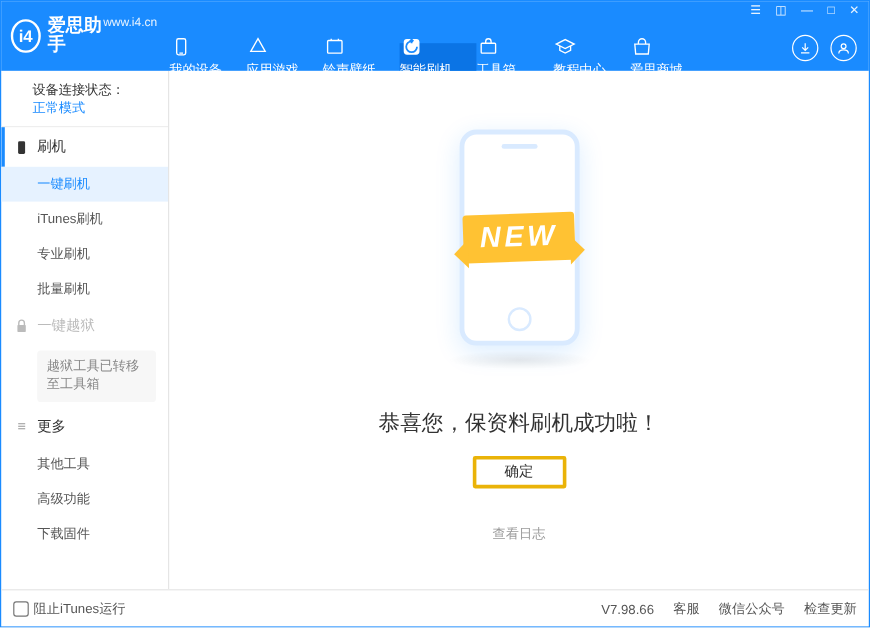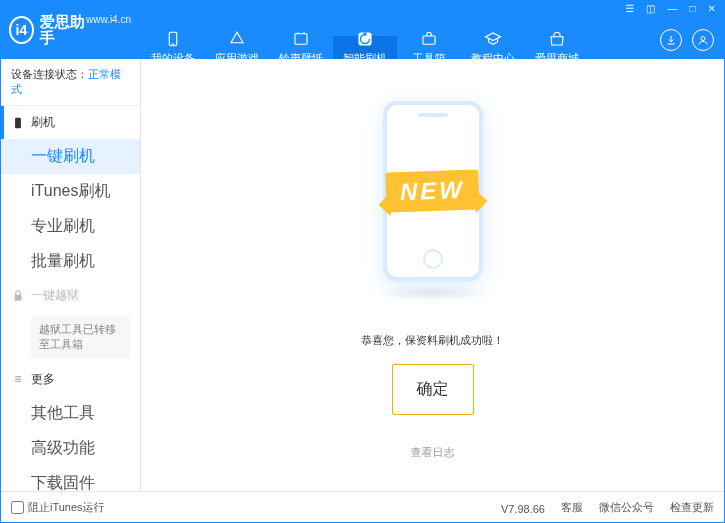--- a/index.html
+++ b/index.html
@@ -7,63 +7,63 @@
 .app { width: 725px; height: 523px; background: #fff; border: 1px solid #1a8bff; display: flex; flex-direction: column; }
 
 
 .header { background: #1a8bff; color: #fff; height: 58px; display: flex; align-items: center; position: relative; }
 .logo-area { display: flex; align-items: center; padding: 0 10px 0 8px; width: 140px; }
 .logo-circle { width: 28px; height: 28px; border: 2px solid #fff; border-radius: 50%; display: flex; align-items: center; justify-content: center; font-weight: bold; font-size: 14px; margin-right: 6px; }
 .logo-text { display: flex; }
 .app-name { font-size: 15px; font-weight: bold; line-height: 1.1; }
 .app-url { font-size: 10px; opacity: 0.9; }
 .nav { display: flex; height: 58px; }
-.nav-item { width: 64px; display: flex; flex-direction: column; align-items: center; justify-content: center; cursor: pointer; font-size: 11px; gap: 3px; margin-top: 35px; }
+.nav-item { width: 64px; display: flex; flex-direction: column; justify-content: center; cursor: pointer; font-size: 11px; gap: 3px; margin-top: 35px; }
 .nav-item.active { background: #0b74e5; }
 .nav-icon { width: 20px; height: 20px; display: flex; align-items: center; justify-content: center; }
 .nav-icon svg { width: 18px; height: 18px; fill: none; stroke: #fff; stroke-width: 1.5; }
 .window-controls { position: absolute; top: 2px; right: 6px; display: flex; gap: 8px; font-size: 10px; align-items: center; }
 .win-btn { cursor: pointer; opacity: 0.9; padding: 0 2px; }
 .header-right { position: absolute; right: 10px; bottom: 8px; display: flex; gap: 10px; }
 .circle-btn { width: 22px; height: 22px; border: 1.5px solid #fff; border-radius: 50%; display: flex; align-items: center; justify-content: center; cursor: pointer; }
 .circle-btn svg { width: 12px; height: 12px; stroke: #fff; fill: none; stroke-width: 2; }
 
 
 .body { display: flex; flex: 1; overflow: hidden; }
 .sidebar { width: 140px; border-right: 1px solid #e5e5e5; display: flex; flex-direction: column; overflow-y: auto; }
-.conn-status { padding: 8px 10px; font-size: 11px; border-bottom: 1px solid #eee; color: #333; }
+.conn-status { padding: 8px 26px; font-size: 11px; border-bottom: 1px solid #eee; color: #333; }
 .conn-status .val { color: #1a8bff; }
 .group-head { display: flex; align-items: center; padding: 8px 10px; color: #333; font-size: 12px; gap: 6px; }
 .group-head.active-head { border-left: 3px solid #1a8bff; padding-left: 7px; }
 .group-icon { width: 14px; height: 14px; display: flex; align-items: center; justify-content: center; }
 .group-icon svg { width: 14px; height: 14px; fill: #333; }
 .group-icon.locked svg { fill: #bbb; }
 .sub-items { }
-.sub-item { padding: 7px 10px 7px 30px; font-size: 16px; color: #555; cursor: pointer; }
+.sub-item { padding: 7px 10px 7px 30px; font-size: 11px; color: #555; cursor: pointer; }
 .sub-item.active { background: #e6f2ff; color: #1a8bff; }
 .notice-box { margin: 4px 10px 4px 30px; background: #f7f7f7; border-radius: 3px; padding: 6px 8px; font-size: 11px; color: #888; line-height: 1.4; }
 .list-icon { color: #999; font-weight: bold; }
 
 .checks { border: 2px solid #d83a3a; margin: 6px; padding: 6px 4px; display: flex; gap: 10px; font-size: 11px; }
 .checks label { display: flex; align-items: center; gap: 3px; cursor: pointer; }
 .checks input { accent-color: #1a8bff; }
 
 
 .main { flex: 1; display: flex; flex-direction: column; align-items: center; justify-content: center; position: relative; }
 .phone-illus { width: 160px; height: 200px; position: relative; display: flex; align-items: center; justify-content: center; }
 .phone-body { width: 100px; height: 180px; background: #fff; border: 4px solid #d9eaff; border-radius: 14px; box-shadow: 0 6px 20px rgba(26,139,255,0.15); position: relative; }
 .phone-body::before { content: ""; position: absolute; top: 8px; left: 50%; transform: translateX(-50%); width: 30px; height: 4px; background: #d9eaff; border-radius: 2px; }
 .phone-body::after { content: ""; position: absolute; bottom: 8px; left: 50%; transform: translateX(-50%); width: 16px; height: 16px; border: 2px solid #d9eaff; border-radius: 50%; }
 .phone-shadow { position: absolute; bottom: -10px; width: 120px; height: 16px; background: radial-gradient(ellipse, rgba(0,0,0,0.08), transparent 70%); border-radius: 50%; }
 .new-banner { position: absolute; background: #ffc233; color: #fff; font-weight: bold; font-size: 24px; letter-spacing: 3px; padding: 6px 14px; transform: rotate(-2deg); border-radius: 3px; font-style: italic; }
 .new-banner::before, .new-banner::after { content: ""; position: absolute; top: 50%; width: 0; height: 0; border: 12px solid transparent; }
 .new-banner::before { left: -20px; border-right-color: #ffc233; }
 .new-banner::after { right: -20px; border-left-color: #ffc233; }
-.success-text { margin-top: 42px; font-size: 11px; color: #333; }
-.confirm-btn { margin-top: 16px; padding: 14px 24px; border: 1px solid #eab308; background: #fff; font-size: 16px; color: #333; cursor: pointer; border-radius: 2px; }
+.success-text { margin-top: 42px; font-size: 18px; color: #333; }
+.confirm-btn { margin-top: 16px; padding: 2px 24px; border: 3px solid #eab308; background: #fff; font-size: 12px; color: #333; cursor: pointer; border-radius: 2px; }
 .log-link { margin-top: 30px; font-size: 11px; color: #999; cursor: pointer; }
 
 
 .footer { height: 26px; border-top: 1px solid #e5e5e5; display: flex; align-items: center; padding: 15px 10px; font-size: 11px; color: #555; }
 .footer-left { display: flex; align-items: center; gap: 4px; }
 .footer-spacer { flex: 1; }
 .footer-right { display: flex; gap: 16px; align-items: flex-end; }
 .footer-item { cursor: pointer; }
 </style>
 </head>

